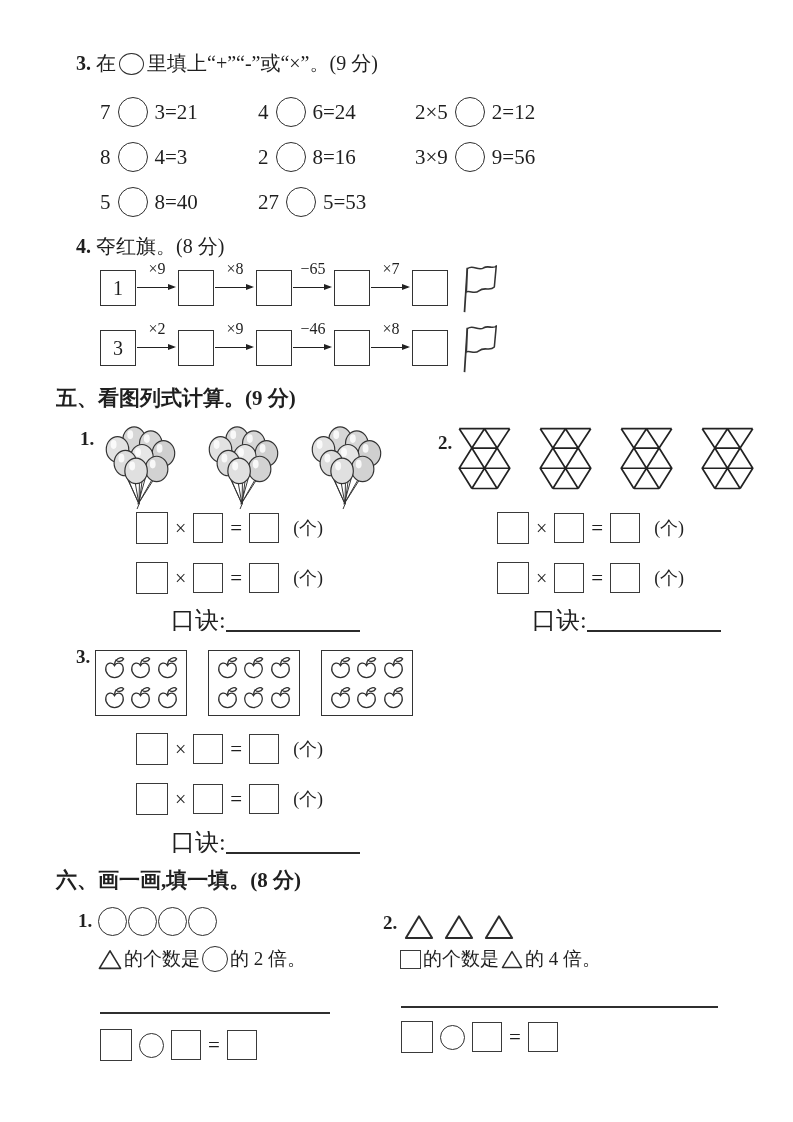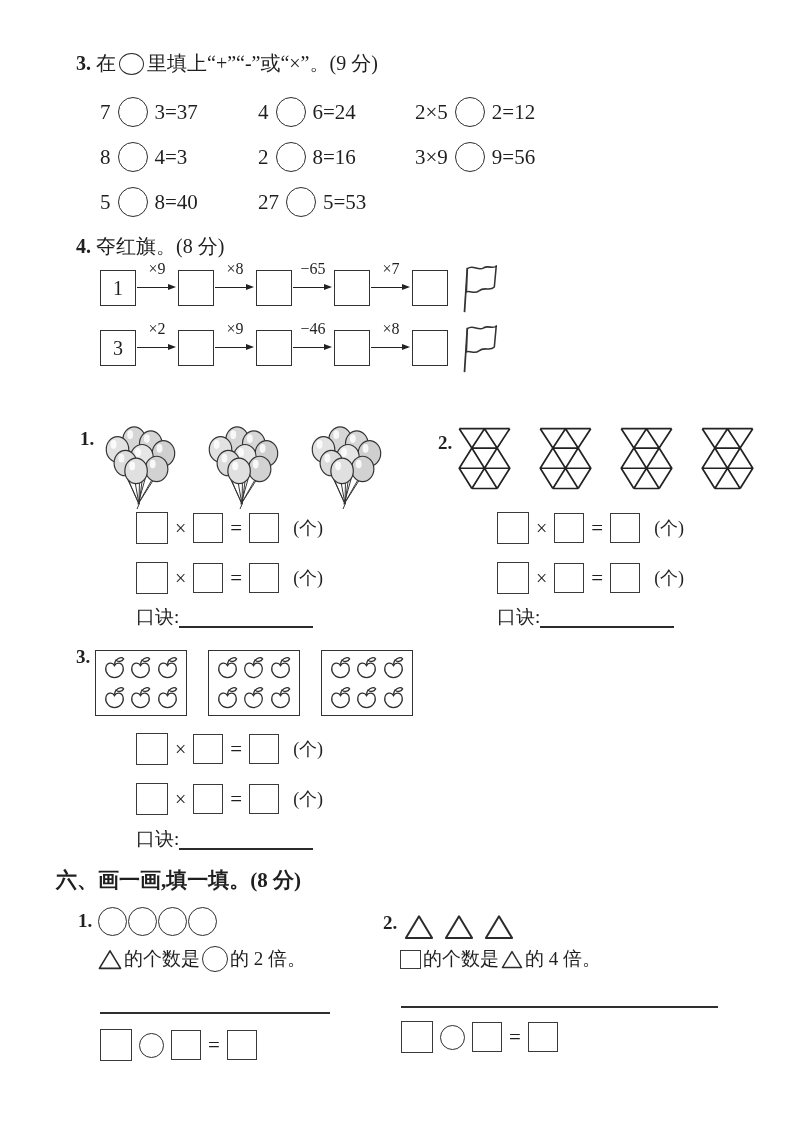--- a/index.html
+++ b/index.html
@@ -32,21 +32,21 @@
   .chain{display:flex;align-items:center;}
   .chain-box{width:36px;height:36px;border:1.7px solid #333;display:inline-flex;align-items:center;
              justify-content:center;font-size:20px;box-sizing:border-box;background:#fff;flex:none;}
   .chain-step{position:relative;width:42px;height:36px;flex:none;}
   .chain-op{position:absolute;top:-10px;left:0;width:100%;text-align:center;font-size:16px;}
   .chain-line{position:absolute;left:1px;right:4px;top:17px;border-top:1.7px solid #222;}
   .chain-line::after{content:"";position:absolute;right:-2px;top:-4.5px;width:0;height:0;
     border-top:3.8px solid transparent;border-bottom:3.8px solid transparent;border-left:8px solid #222;}
   .flag-svg{margin-left:6px;flex:none;}
 
-  .koujue{display:flex;align-items:flex-start;font-size:19px;white-space:nowrap;}
+  .koujue{display:flex;align-items:center;font-size:24px;white-space:nowrap;margin-left:35px;}
   .kline{display:inline-block;width:134px;height:22px;border-bottom:2px solid #2b2b2b;}
   .draw-line{border-bottom:2.2px solid #2f2f2f;}
 
   .apple-box{width:92px;height:66px;border:1.8px solid #333;box-sizing:border-box;display:grid;
              grid-template-columns:repeat(3,1fr);align-items:center;justify-items:center;padding:2px 5px;background:#fff;}
   .sentence{display:flex;align-items:center;font-size:19px;white-space:nowrap;gap:2px;}
   .figrow{display:flex;align-items:flex-start;}
   .footer-credit{font-size:18px;letter-spacing:0.5px;}
 </style>
 </head>
@@ -106,21 +106,21 @@
   <div class="abs sec-head" style="left:76px;top:50px">
     <span class="h-num">3.</span>
     <span>在</span>
     <span class="blank-circle c24"></span>
     <span>里填上“+”“-”或“×”。(9 分)</span>
   </div>
 
   <div class="abs eq3" style="left:100px;top:97px">
     <span>7</span>
     <span class="blank-circle c30"></span>
-    <span>3=37</span>
+    <span>3=21</span>
   </div>
   <div class="abs eq3" style="left:258px;top:97px">
     <span>4</span>
     <span class="blank-circle c30"></span>
     <span>6=24</span>
   </div>
   <div class="abs eq3" style="left:415px;top:97px">
     <span>2×5</span>
     <span class="blank-circle c30"></span>
     <span>2=12</span>
@@ -203,20 +203,21 @@
     <span class="chain-step">
       <span class="chain-op">×8</span>
       <span class="chain-line"></span>
     </span>
     <span class="chain-box"></span>
     <svg class="flag-svg" width="46" height="52">
         <use href="#sym-flag"></use>
       </svg>
   </div>
 
+  <div class="abs big-head" style="left:56px;top:384px">五、看图列式计算。(9 分)</div>
 
   <span class="abs item-num" style="left:80px;top:428px">1.</span>
   <div class="abs figrow" style="left:94px;top:422px;gap:11px">
     <svg width="92" height="88">
         <use href="#sym-balloons"></use>
       </svg>
     <svg width="92" height="88">
         <use href="#sym-balloons"></use>
       </svg>
     <svg width="92" height="88">

